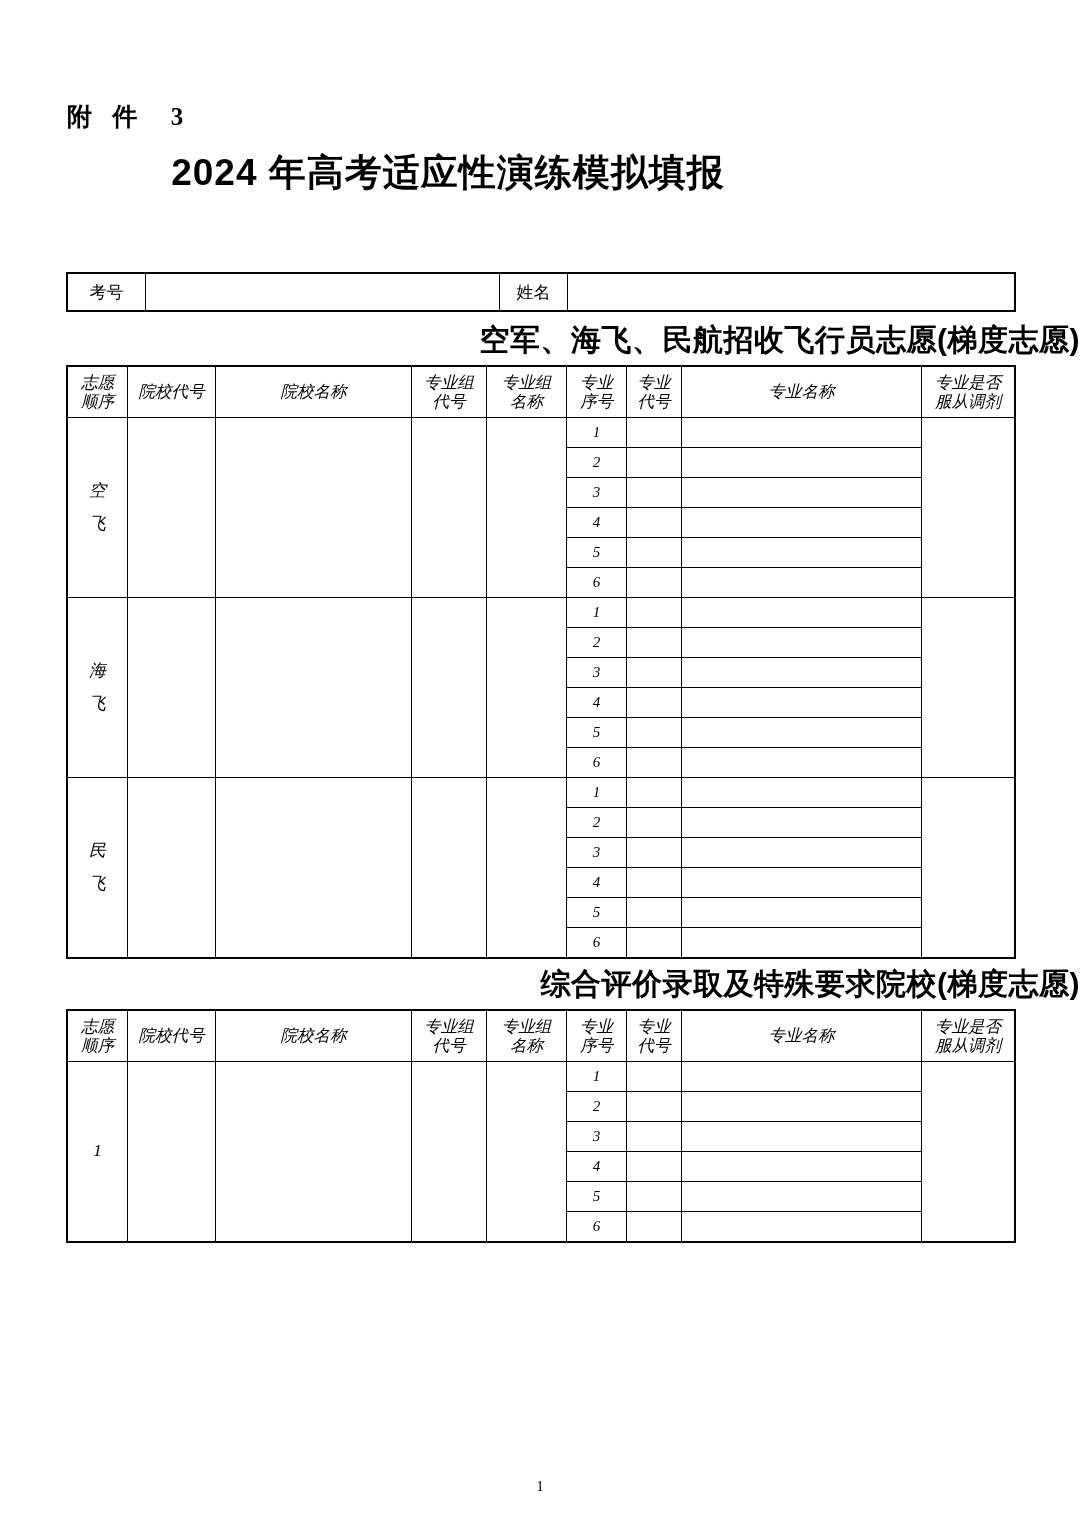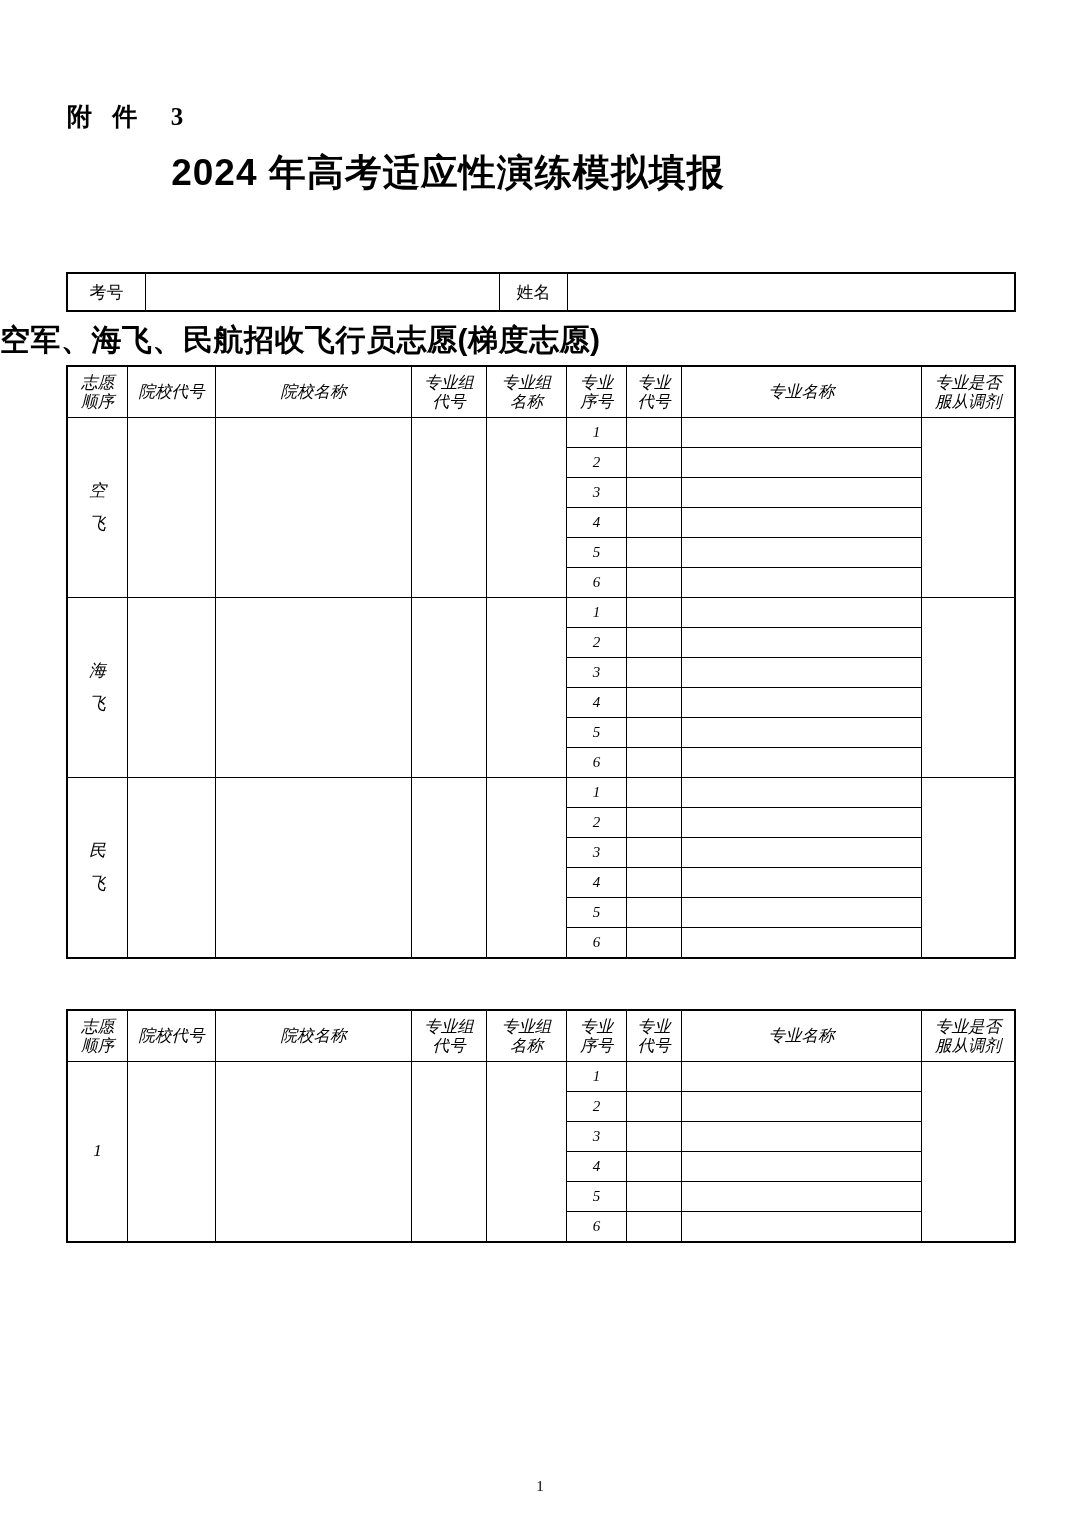--- a/index.html
+++ b/index.html
@@ -46,21 +46,21 @@
     letter-spacing: 1px;
   }
   .doc-title-1 { top: 148px; font-size: 37px; }
   .doc-title-2 { top: 213px; font-size: 37px; }
 
   
   .section-title {
     position: absolute;
     left: 0;
     width: 1080px;
-    text-align: left;
+    text-align: right;
     font-weight: bold;
     font-size: 30px;
     font-family: "Liberation Sans", "DejaVu Sans", sans-serif;
     letter-spacing: 0.5px;
   }
   .section-title-1 { top: 320px; }
   .section-title-2 { top: 964px; }
 
   
   table {
@@ -289,20 +289,21 @@
           <td class="body-cell name-wide"></td>
         </tr>
         <tr>
           <td class="body-cell num">6</td>
           <td class="body-cell"></td>
           <td class="body-cell name-wide"></td>
         </tr>
       </tbody>
     </table>
 
+  <div class="section-title section-title-2">综合评价录取及特殊要求院校(梯度志愿)</div>
 
   <table id="vol-table-2" class="vol-table outer-frame">
       <colgroup>
         <col style="width: 60px;">
         <col style="width: 88px;">
         <col style="width: 196px;">
         <col style="width: 75px;">
         <col style="width: 80px;">
         <col style="width: 60px;">
         <col style="width: 55px;">

